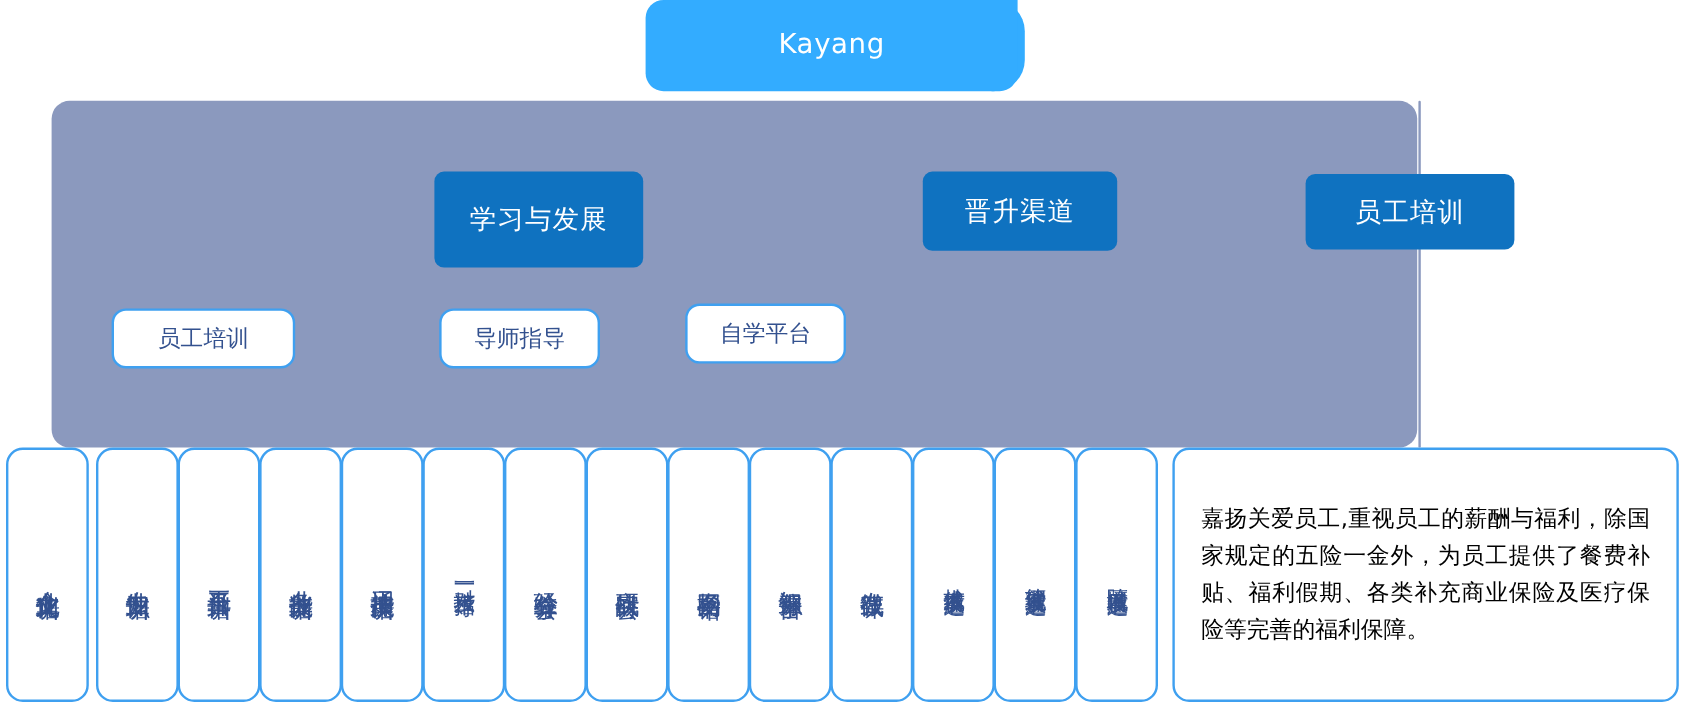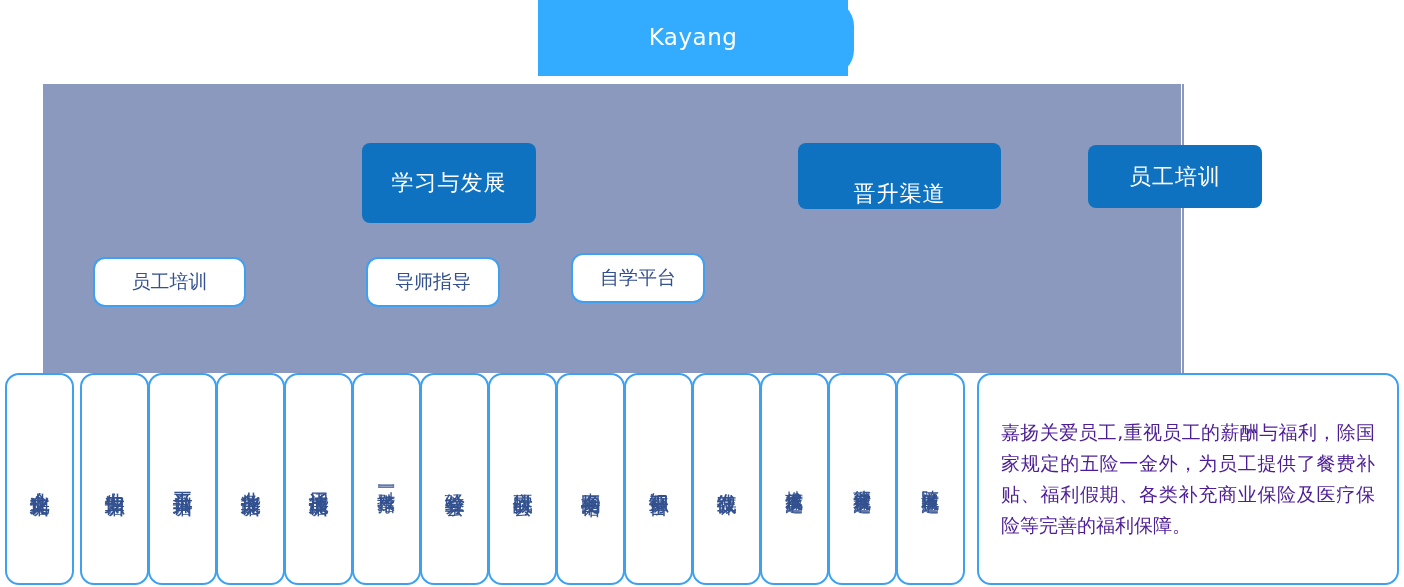--- a/index.html
+++ b/index.html
@@ -1,16 +1,16 @@
 <!DOCTYPE html>
 <html><head>
 <meta charset="utf-8">
 <title>Kayang 员工职业发展</title>
 <style>
-  * { box-sizing: border-box; margin: 0; padding: 0; }
+  * { box-sizing: border-box; margin: 0; padding: 0; border-radius: 15px; }
 
   html, body {
     width: 1404px;
     height: 587px;
     background: #ffffff;
     font-family: "DejaVu Sans", "Liberation Sans", sans-serif;
     overflow: hidden;
   }
 
   #canvas {
@@ -133,21 +133,21 @@
     background: #ffffff;
     border: 2px solid #3FA0F0;
     border-radius: 14px;
     display: flex;
     align-items: center;
     justify-content: center;
     padding: 8px 22px;
   }
   .benefit-card .para {
     font-size: 19px;
-    color: #4c1d95;
+    color: #000000;
     line-height: 1.62;
     text-align: justify;
     text-justify: inter-ideograph;
   }
 </style>
 </head>
 <body>
 
 <div id="canvas">
 
@@ -155,21 +155,21 @@
   <div class="title-banner">
     <div class="brand">Kayang</div>
   </div>
 
   <div class="gray-panel"></div>
   <div class="gray-divider"></div>
 
   <div class="pill-l2" style="left:362px; top:143px; width:174px; height:80px;">
     <span>学习与发展</span>
   </div>
-  <div class="pill-l2" style="left:798px; top:143px; width:203px; height:66px;align-items:flex-end;">
+  <div class="pill-l2" style="left:769px; top:143px; width:162px; height:66px;">
     <span>晋升渠道</span>
   </div>
   <div class="pill-l2" style="left:1088px; top:145px; width:174px; height:63px;">
     <span>员工培训</span>
   </div>
 
   <div class="pill-l3" style="left:93px; top:257px; width:153px; height:50px;">
     <span>员工培训</span>
   </div>
   <div class="pill-l3" style="left:366px; top:257px; width:134px; height:50px;">

